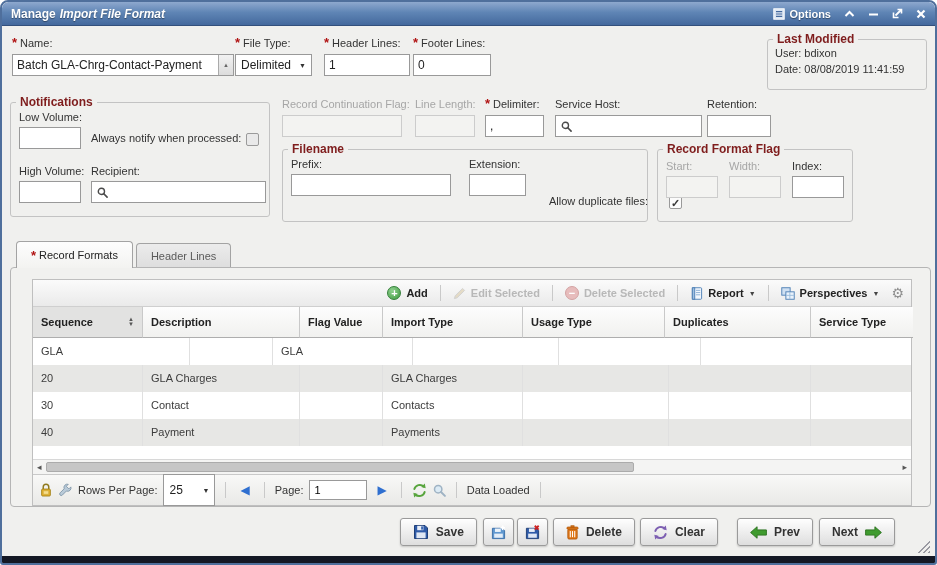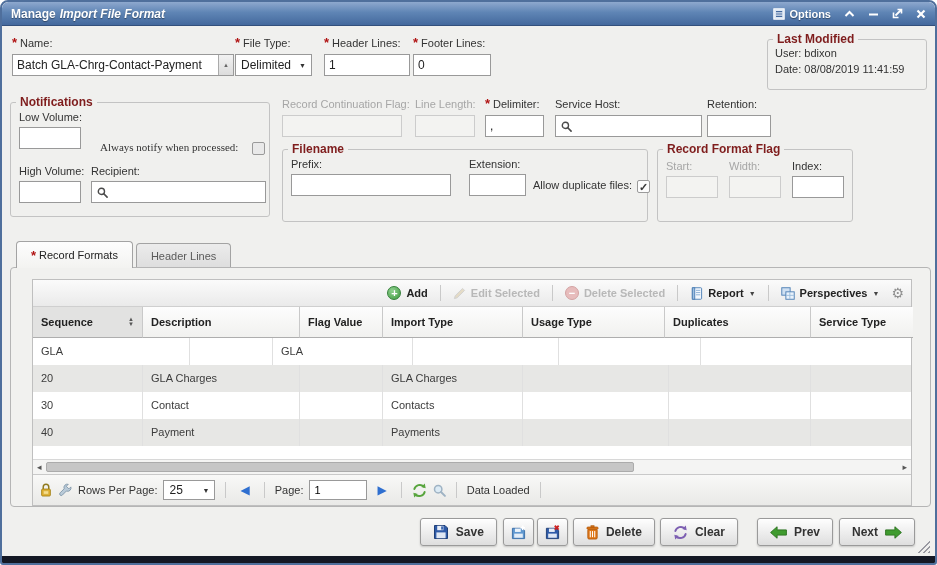--- a/index.html
+++ b/index.html
@@ -93,28 +93,28 @@
   .c4{width:146px;flex:none}.c5{width:142px;flex:none}.c6{width:102px;flex:none;border-right:none}
 
   .ghscroll { height:15px; flex:none; position:relative; background:#f4f4f3; border-top:1px solid #d8d8d8; }
   .sarrow { position:absolute; top:0; font-size:9px; color:#555; line-height:14px; cursor:pointer; }
   .sarrow.left{ left:4px; } .sarrow.right{ right:4px; }
   .sthumb { position:absolute; left:13px; top:2px; width:588px; height:10px; background:#c6c6c6;
             border:1px solid #ababab; border-radius:2px; cursor:pointer; }
 
   .gpager { height:31px; flex:none; display:flex; align-items:center; gap:6px; padding:0 7px;
             background:linear-gradient(#f8f8f7,#e9e9e7); border-top:1px solid #c9c9c9; font-size:11px; }
-  .gpager .sel { width:52px; height:20px; }
+  .gpager .sel { width:52px; height:32px; }
   .pginp { width:58px; height:20px; border:1px solid #999; padding:1px 4px; font:11px "Liberation Sans",sans-serif; }
   .parrow { color:#2f6fd0; font-size:12px; cursor:pointer; padding:0 4px; line-height:14px; }
   .pico { display:flex; align-items:center; cursor:pointer; }
 
   
   .footerbar { position:absolute; left:0; right:0; bottom:7px; height:48px;
-               display:flex; align-items:center; justify-content:flex-end; padding-right:20px; }
+               display:flex; align-items:center; justify-content:flex-end; padding-right:40px; }
   .btn { height:28px; padding:0 12px; border:1px solid #9a9a9a; border-radius:3px;
          background:linear-gradient(#fefefe,#dedede); box-shadow:0 1px 2px rgba(0,0,0,.18), inset 0 1px 0 #fff;
          display:flex; align-items:center; gap:7px; font:bold 12px "Liberation Sans",sans-serif; color:#333; cursor:pointer; }
   .btn.sm { width:31px; padding:0; justify-content:center; }
   .btn svg { flex:none; display:block; }
   .gap6{margin-left:6px}.gap12{margin-left:5px}.gap18{margin-left:19px}.gap2{margin-left:3px}
 
   .resize-grip { position:absolute; right:5px; bottom:10px; width:15px; height:15px; cursor:nwse-resize;
                  background:repeating-linear-gradient(135deg, transparent 0 2px, #9a9aa2 2px 3.5px);
                  clip-path:polygon(100% 0, 100% 100%, 0 100%); }
@@ -200,21 +200,21 @@
       <div class="abs" style="left:7px; top:17px;">Date: 08/08/2019 11:41:59</div>
     </div>
   </fieldset>
 
   <fieldset class="fs" style="left:8px; top:93px; width:260px; height:122px;">
     <legend>Notifications</legend>
     <div class="fs-inner">
       <div class="abs lbl" style="left:8px; top:2px;">Low Volume:</div>
       <input class="abs inp" style="left: 8px; top: 18px; width: 62px;">
       <div class="abs" style="left:80px; top:23px; display:flex; align-items:center; gap:5px;">
-        <span class="lbl" style="margin:9px;font-family:Liberation Serif, serif;">Always notify when processed:</span>
+        <span class="lbl" style="margin:0;">Always notify when processed:</span>
         <span class="cb gray"></span>
       </div>
       <div class="abs lbl" style="left:8px; top:56px;">High Volume:</div>
       <input class="abs inp" style="left: 8px; top: 72px; width: 62px;">
       <div class="abs lbl" style="left:80px; top:56px;">Recipient:</div>
       <div class="abs lookup" style="left:80px; top:72px; width:175px;">
         <svg width="11" height="11" viewBox="0 0 12 12">
             <circle cx="4.8" cy="4.8" r="3.4" fill="none" stroke="#4a4a4a" stroke-width="1.5"></circle>
             <line x1="7.4" y1="7.4" x2="11" y2="11" stroke="#4a4a4a" stroke-width="1.8" stroke-linecap="round"></line>
           </svg>
@@ -249,21 +249,21 @@
   </div>
 
   <fieldset class="fs" style="left:280px; top:140px; width:366px; height:80px;">
     <legend>Filename</legend>
     <div class="fs-inner">
       <div class="abs lbl" style="left:8px; top:2px;">Prefix:</div>
       <input class="abs inp" style="left: 8px; top: 18px; width: 160px;">
       <div class="abs lbl" style="left:186px; top:2px;">Extension:</div>
       <input class="abs inp" style="left: 186px; top: 18px; width: 57px;">
       <div class="abs" style="left:250px; top:23px; display:flex; align-items:center; gap:5px;">
-        <span class="lbl" style="margin:0;">Allow duplicate files:</span>
+        <span class="lbl" style="margin:16px;">Allow duplicate files:</span>
         <span class="cb">
             <span>✓</span>
           </span>
       </div>
     </div>
   </fieldset>
 
   <fieldset class="fs" style="left:655px; top:140px; width:196px; height:80px;">
     <legend>Record Format Flag</legend>
     <div class="fs-inner">

